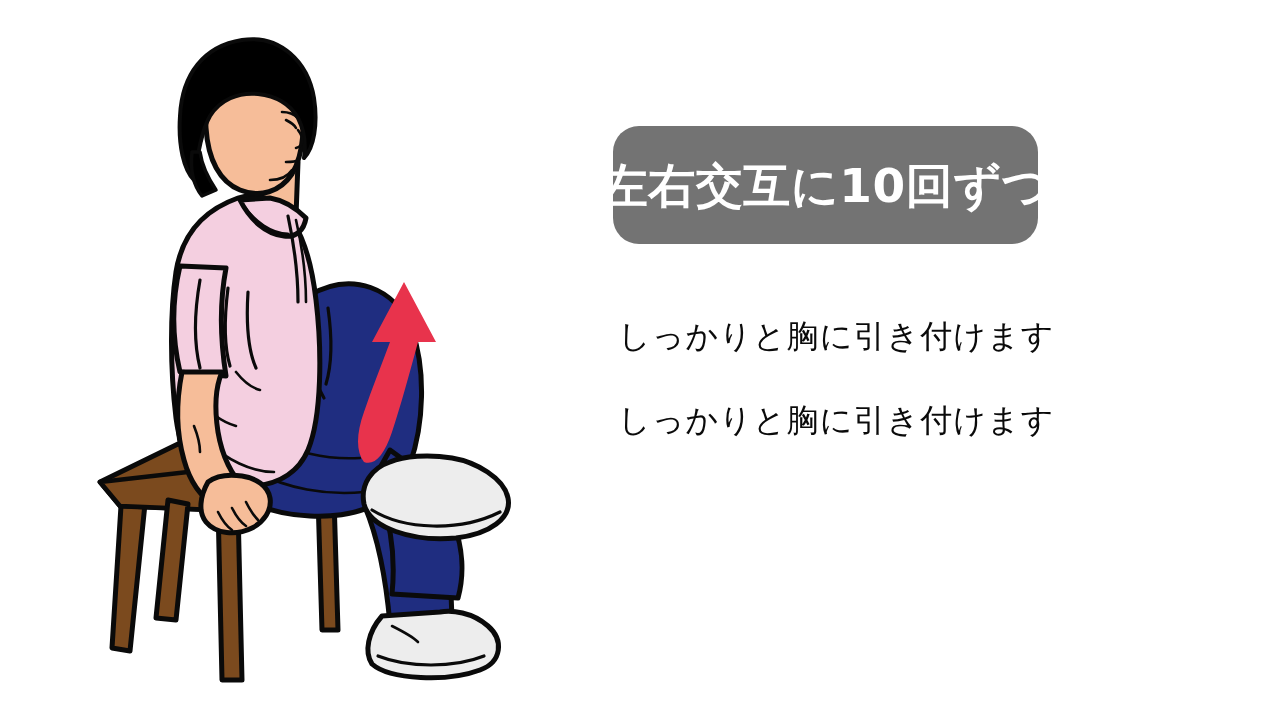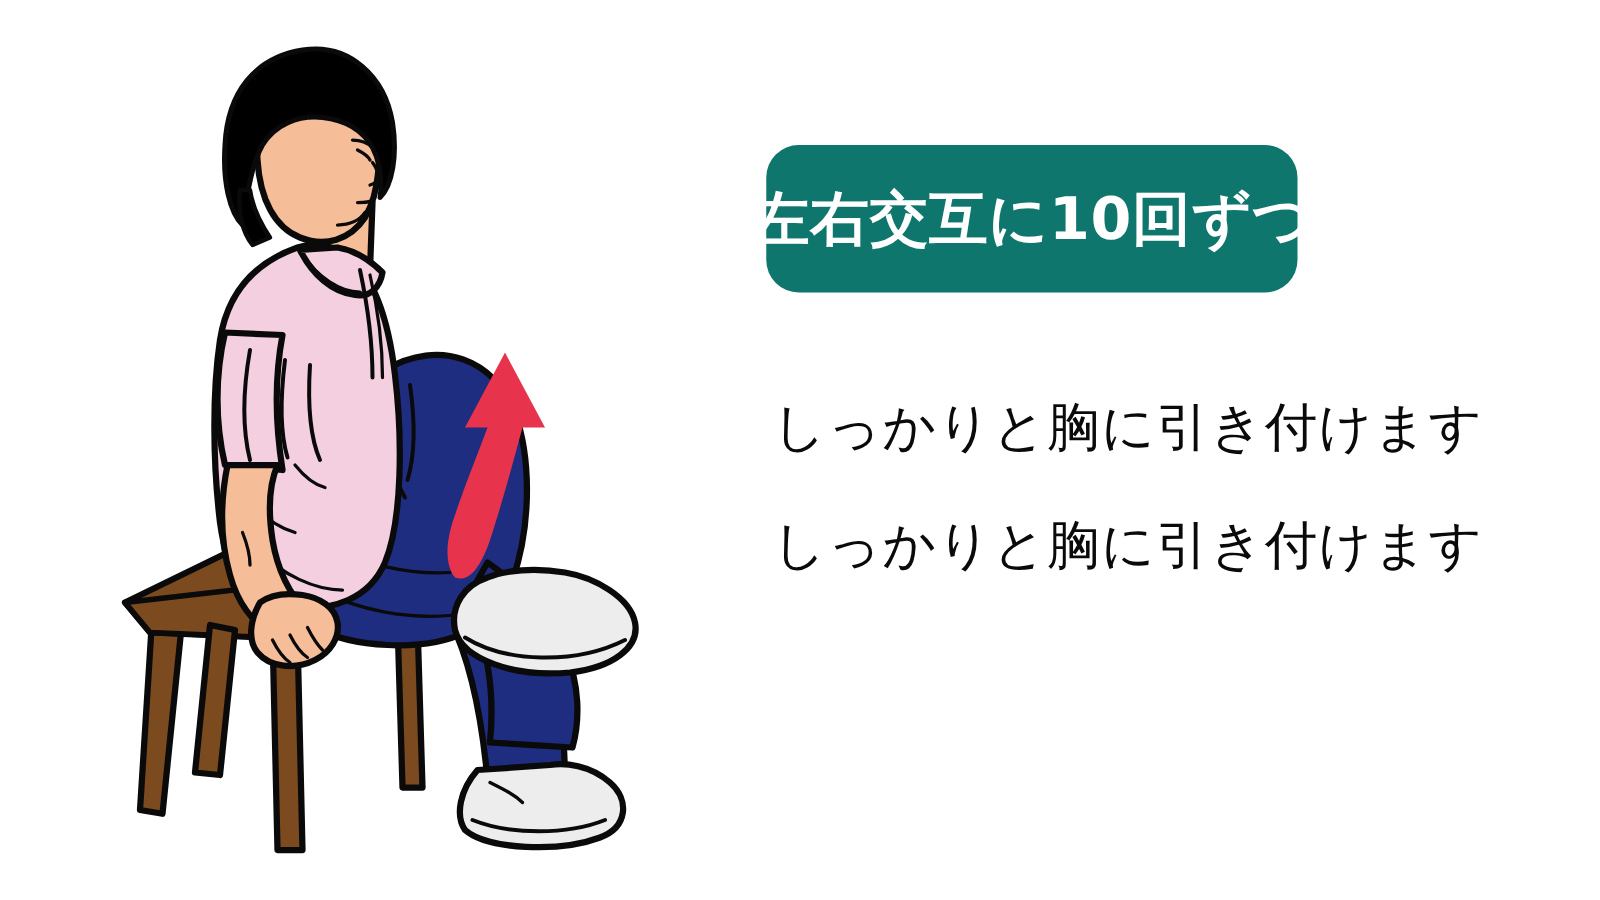--- a/index.html
+++ b/index.html
@@ -42,25 +42,25 @@
     position: absolute;
     left: 600px;
     top: 0;
     width: 660px;
     height: 720px;
   }
 
   #repetition-badge {
     position: absolute;
     left: 13px;
-    top: 116px;
+    top: 126px;
     width: 425px;
     height: 118px;
     border-radius: 26px;
-    background: #0f766e;
+    background: #737373;
     display: flex;
     align-items: center;
     justify-content: center;
     box-sizing: border-box;
     padding: 0 26px;
   }
   #repetition-badge .badge-label {
     color: #ffffff;
     font-family: "DejaVu Sans", "Liberation Sans", sans-serif;
     font-size: 47px;
@@ -71,21 +71,21 @@
   }
 
   #notes {
     position: absolute;
     left: 18px;
     top: 320px;
     width: 620px;
   }
   #notes .note-line {
     font-family: "DejaVu Serif", "Liberation Serif", serif;
-    font-size: 42px;
+    font-size: 32px;
     font-weight: 400;
     color: #0a0a0a;
     line-height: 1.05;
     white-space: nowrap;
     letter-spacing: 1px;
   }
   #notes .note-line + .note-line {
     margin-top: 50px;
   }
 </style>

